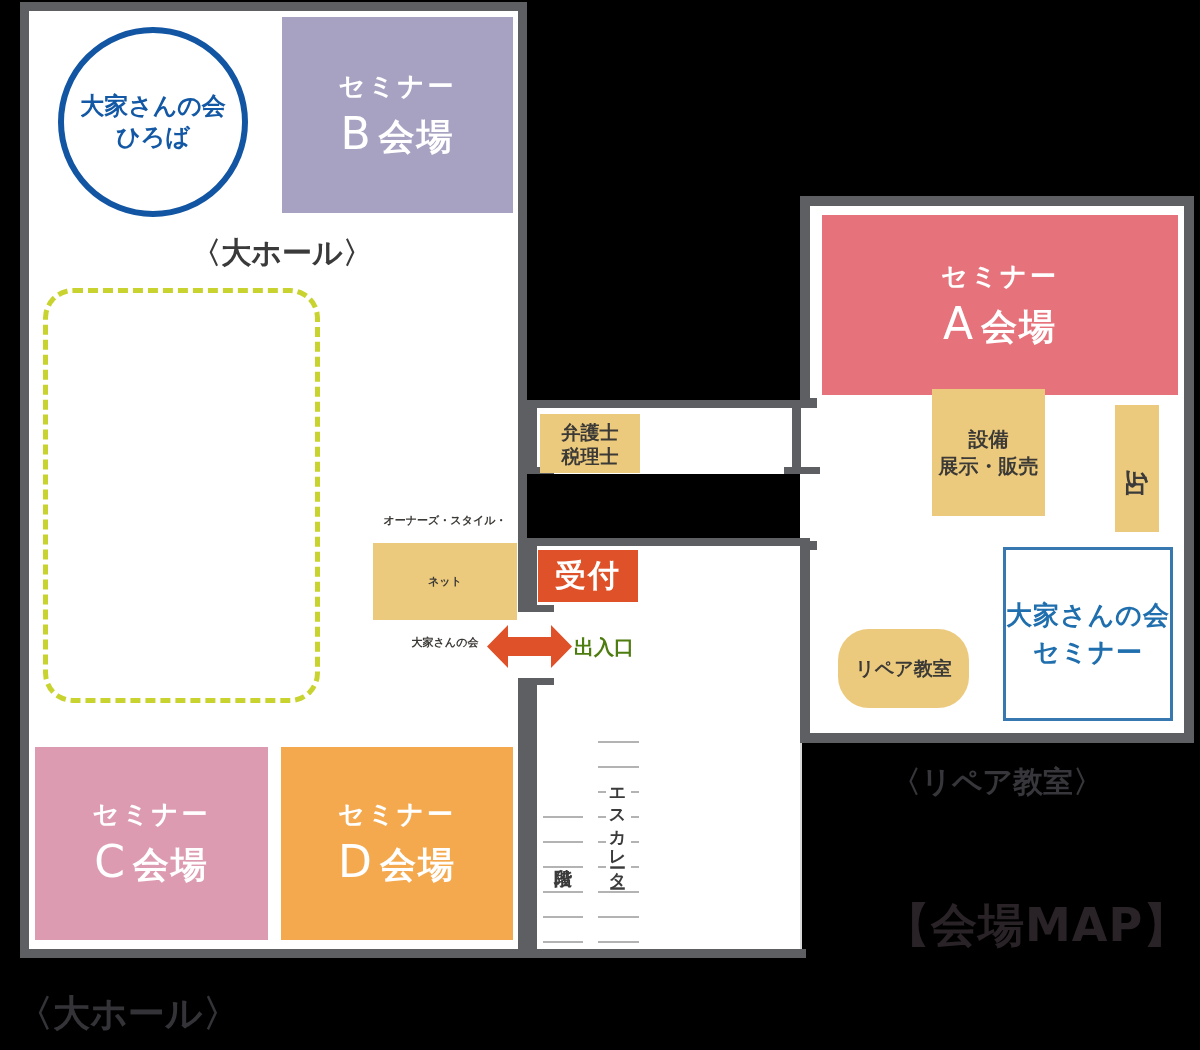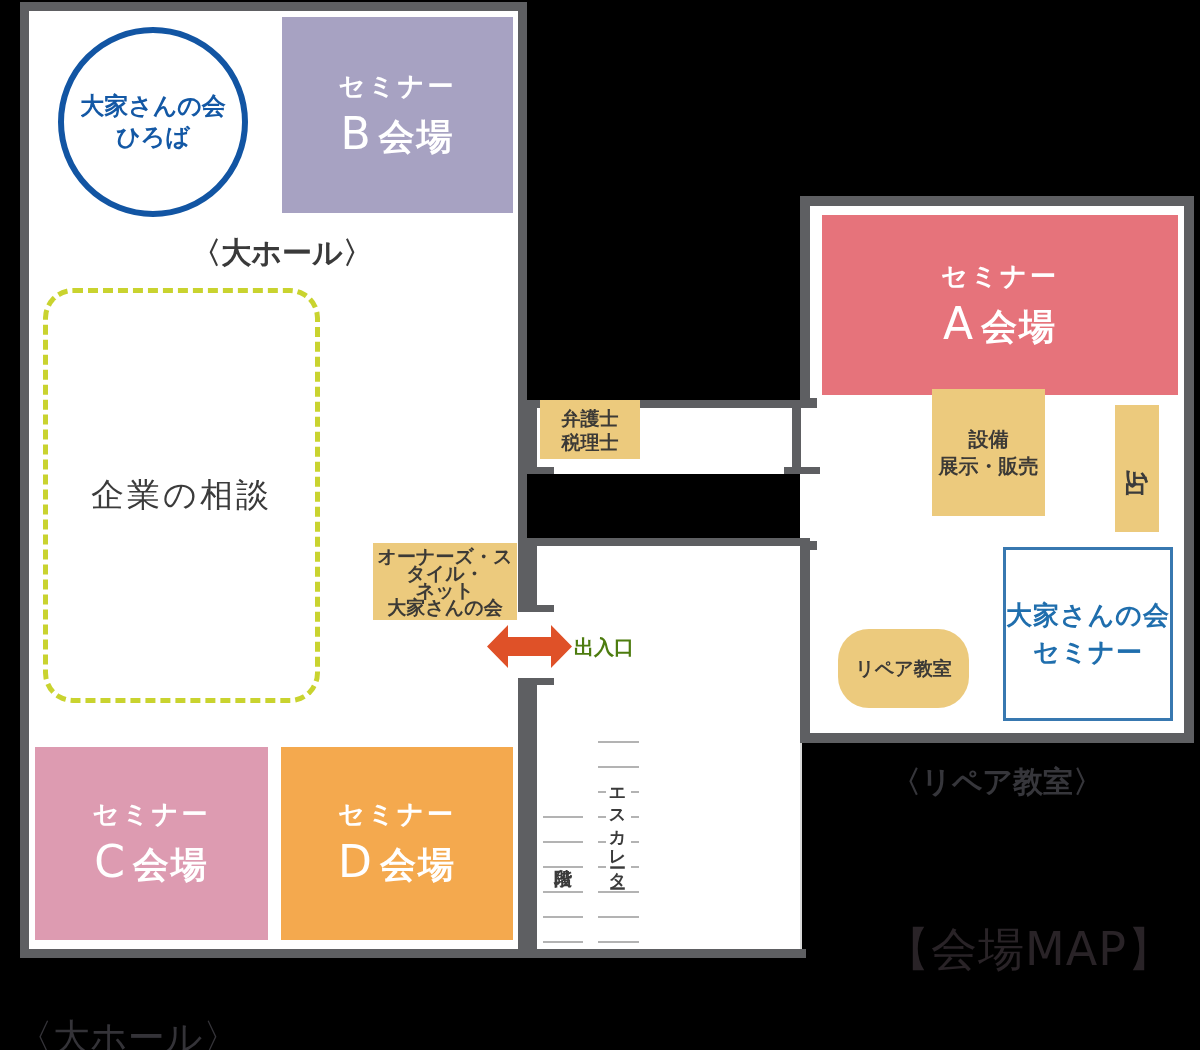--- a/index.html
+++ b/index.html
@@ -24,21 +24,21 @@
           align-items:center;justify-content:center;text-align:center;font-weight:600;}
   
   .circle{border:6px solid #1255a3;border-radius:50%;background:#fff;
           display:flex;flex-direction:column;align-items:center;justify-content:center;
           color:#1358a5;font-weight:700;font-size:24px;line-height:31px;text-align:center;}
   
   .dashed{border:5px dashed #c9d32f;border-radius:30px;background:#fff0;
           display:flex;flex-direction:column;align-items:center;justify-content:center;
           gap:16px;color:#3b3b3b;font-size:33px;letter-spacing:3px;}
   .lbl-dark{color:#3a3a3a;font-weight:700;text-align:center;}
-  .lbl-dim{font-weight:400;margin-top:24px;}
+  .lbl-dim{font-weight:700;}
   .vtext{writing-mode:vertical-rl;text-orientation:mixed;background:#fff;
          color:#3b3b3b;font-weight:600;padding:2px 1px;}
   .step{display:block;height:2px;background:#b3b3b3;margin-bottom:23px;}
   .step:last-child{margin-bottom:0;}
   .reception{background:#df5128;color:#fff;display:flex;align-items:center;
              justify-content:center;font-size:31px;font-weight:700;letter-spacing:2px;}
   .ooya{background:#fff;border:3px solid #3878b0;color:#1f6ead;
         display:flex;flex-direction:column;align-items:center;justify-content:center;
         font-size:26px;font-weight:700;line-height:37px;letter-spacing:1px;}
 </style>
@@ -82,50 +82,50 @@
     <div class="l1">セミナー</div>
     <div class="l2">
       <span class="big">B</span>
         <span class="suf">会場</span>
     </div>
   </div>
 
   <div class="abs lbl-dark" style="left:152px;top:233px;width:260px;font-size:30px;">〈大ホール〉</div>
 
   <div class="abs dashed" style="left:43px;top:288px;width:277px;height:415px;">
-    <div>企業の相談</div>
   </div>
 
   <div class="abs room" style="left:35px;top:747px;width:233px;height:193px;background:#dd9bb1;">
     <div class="l1">セミナー</div>
     <div class="l2">
       <span class="big">C</span>
         <span class="suf">会場</span>
     </div>
   </div>
 
   <div class="abs room" style="left:281px;top:747px;width:232px;height:193px;background:#f4a94e;">
     <div class="l1">セミナー</div>
     <div class="l2">
       <span class="big">D</span>
         <span class="suf">会場</span>
     </div>
   </div>
 
-  <div class="abs tanbox" style="left:373px;top:543px;width:144px;height:77px;font-size:19px;line-height:17px;">
+  <div class="abs tanbox" style="left:373px;top:543px;width:144px;height:77px;font-size:11px;line-height:17px;gap:44px;">
     <div>オーナーズ・スタイル・</div>
     <div>ネット</div>
     <div>大家さんの会</div>
   </div>
 
-  <div class="abs tanbox" style="left:540px;top:400px;width:100px;height:59px;font-size:19px;line-height:24px;">
+  <div class="abs tanbox" style="left:540px;top:414px;width:100px;height:59px;font-size:19px;line-height:24px;">
     <div>弁護士</div>
     <div>税理士</div>
   </div>
 
+  <div class="abs reception" style="left:538px;top:550px;width:100px;height:52px;">受付</div>
 
   <svg class="abs" style="left:487px;top:625px;" width="85" height="43" viewBox="0 0 85 43">
     <polygon points="0,21.5 21,0 21,12 64,12 64,0 85,21.5 64,43 64,31 21,31 21,43" fill="#df5128"></polygon>
   </svg>
   <div class="abs lbl-dark" style="left:574px;top:634px;font-size:20px;color:#4d7c0f;">出入口</div>
 
   <div class="abs" style="left:598px;top:741px;width:41px;">
     <i class="step"></i>
       <i class="step"></i>
       <i class="step"></i>

